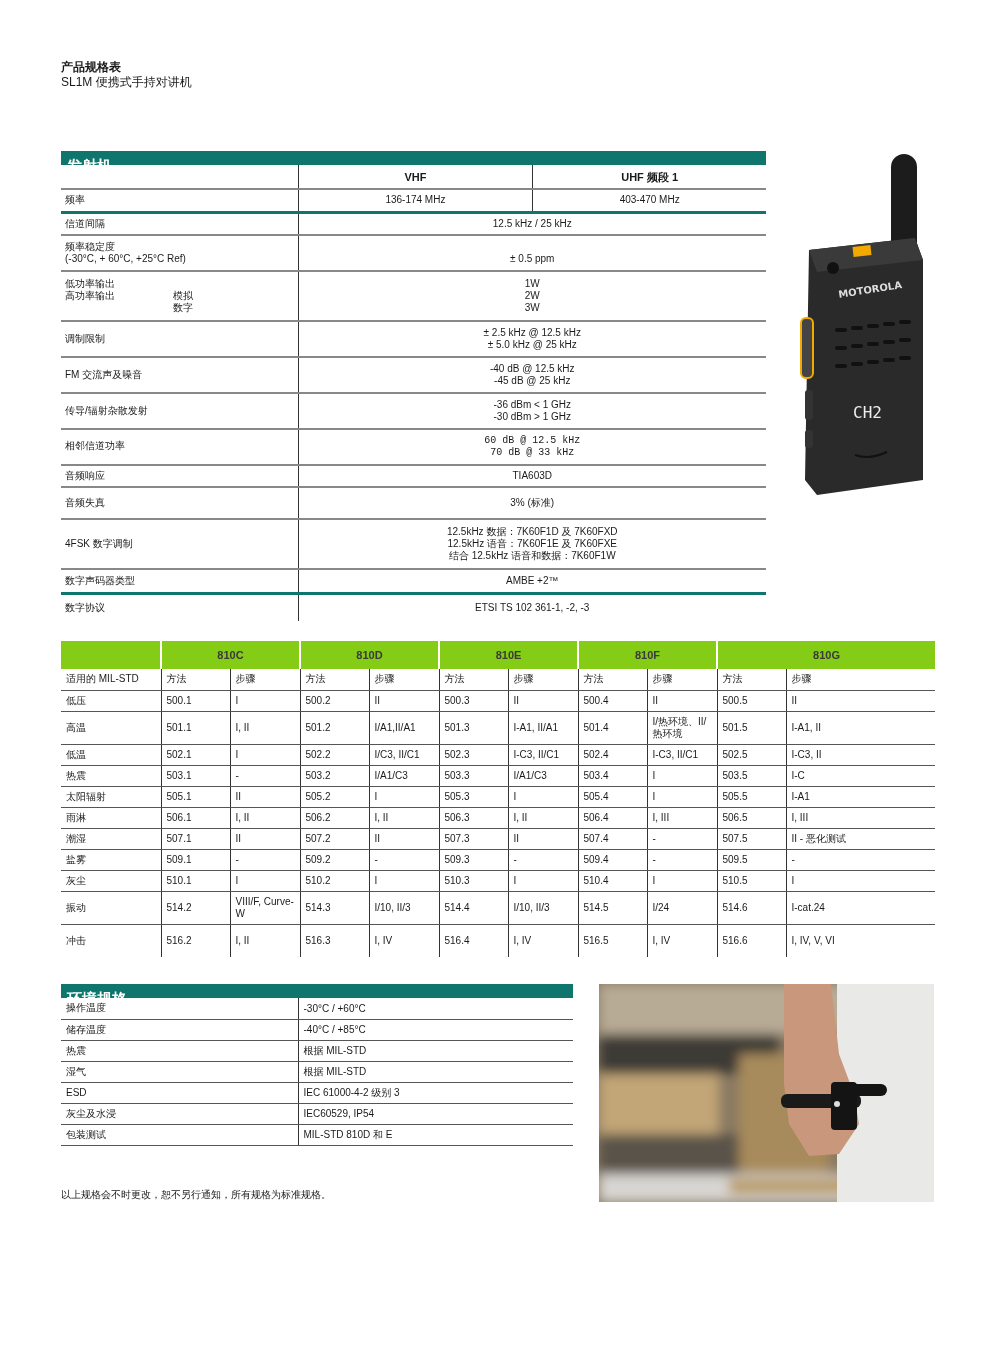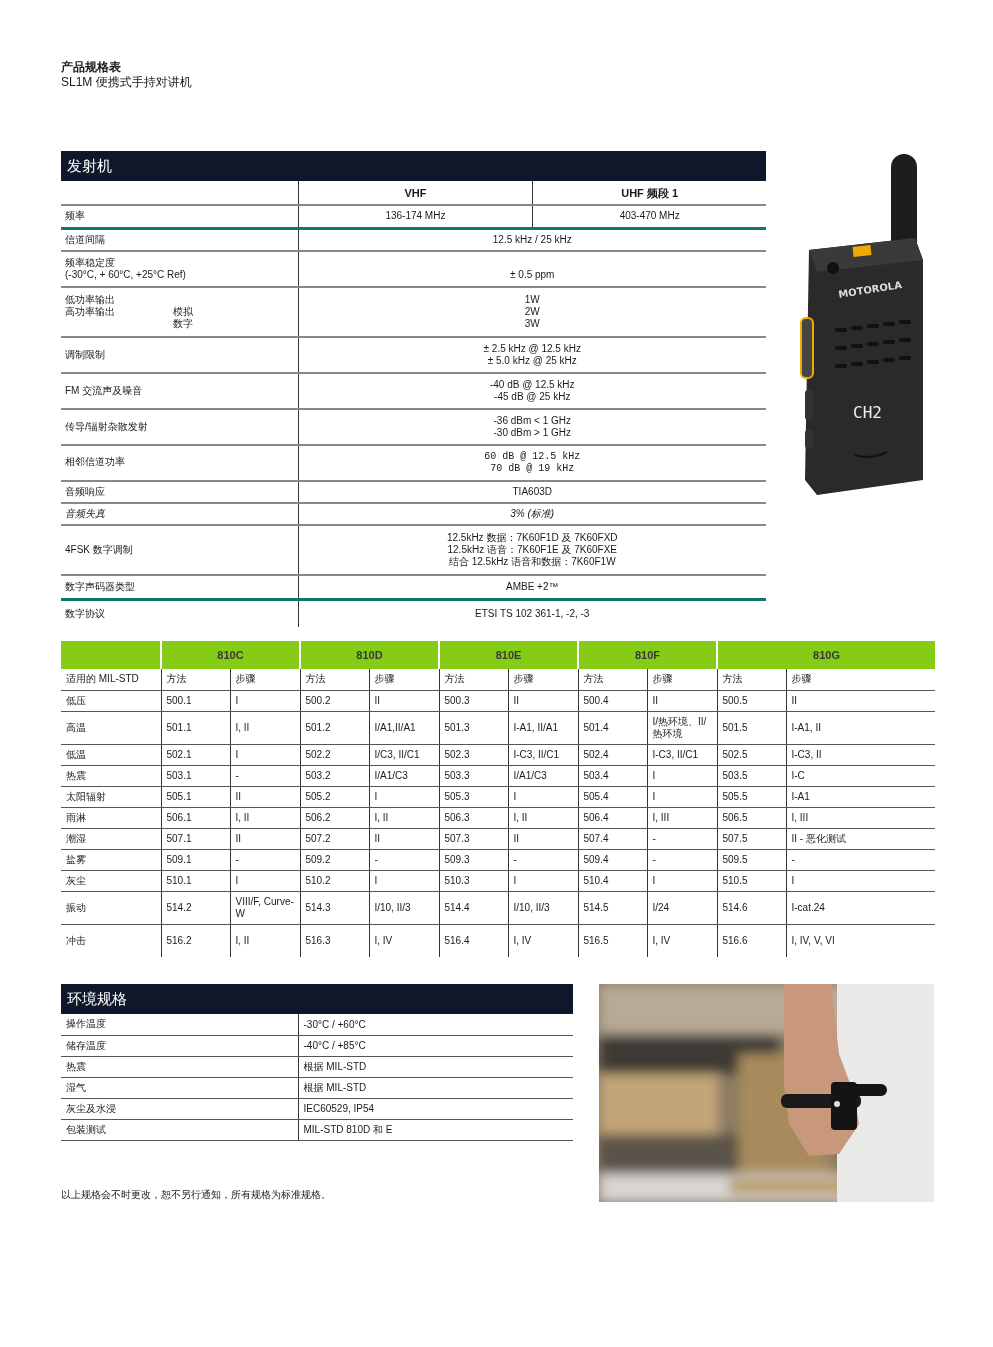--- a/index.html
+++ b/index.html
@@ -6,22 +6,22 @@
   body {
     width: 993px; height: 1347px; background: #ffffff; position: relative;
     font-family: "Liberation Sans", "DejaVu Sans", sans-serif; color: #1a1a1a;
     overflow: hidden;
   }
   .doc-header { position: absolute; left: 61px; top: 60px; }
   .doc-header .t1 { font-size: 12px; font-weight: bold; line-height: 15px; }
   .doc-header .t2 { font-size: 12px; line-height: 15px; }
 
   .section-bar {
-    background: #0f172a; color: #fff; font-weight: normal; font-size: 15px;
-    height: 30px; line-height: 30px; padding-left: 6px;
+    background: #0f766e; color: #fff; font-weight: bold; font-size: 15px;
+    height: 14px; line-height: 30px; padding-left: 6px;
   }
 
   
   #tx { position: absolute; left: 61px; top: 151px; width: 705px; }
   #tx table { width: 100%; border-collapse: collapse; font-size: 10px; }
   #tx td { vertical-align: middle; padding: 2px 4px; line-height: 12px; }
   #tx td.lbl { width: 237px; text-align: left; }
   #tx td.val { text-align: center; border-left: 1px solid #333; }
   #tx tr { border-bottom: 2px solid #888; }
   #tx tr.thin { border-bottom: 3px solid #0f766e; }
@@ -123,28 +123,28 @@
       <td class="lbl">传导/辐射杂散发射</td>
       <td class="val" colspan="2">
         <div>-36 dBm &lt; 1 GHz</div>
         <div>-30 dBm &gt; 1 GHz</div>
       </td>
     </tr>
     <tr style="height:36px;font-family:Liberation Mono, monospace;">
       <td class="lbl">相邻信道功率</td>
       <td class="val" colspan="2">
         <div>60 dB @ 12.5 kHz</div>
-        <div>70 dB @ 19 kHz</div>
+        <div>70 dB @ 33 kHz</div>
       </td>
     </tr>
     <tr style="height:22px;">
       <td class="lbl">音频响应</td>
       <td class="val" colspan="2">TIA603D</td>
     </tr>
-    <tr style="height:22px;font-style:italic;">
+    <tr style="height:32px;">
       <td class="lbl">音频失真</td>
       <td class="val" colspan="2">3% (标准)</td>
     </tr>
     <tr style="height:50px;">
       <td class="lbl">4FSK 数字调制</td>
       <td class="val" colspan="2">
         <div>12.5kHz 数据：7K60F1D 及 7K60FXD</div>
         <div>12.5kHz 语音：7K60F1E 及 7K60FXE</div>
         <div>结合 12.5kHz 语音和数据：7K60F1W</div>
       </td>
@@ -394,20 +394,24 @@
         </tr>
         <tr>
           <td class="lbl">热震</td>
           <td class="val">根据 MIL-STD</td>
         </tr>
         <tr>
           <td class="lbl">湿气</td>
           <td class="val">根据 MIL-STD</td>
         </tr>
         <tr>
+          <td class="lbl">ESD</td>
+          <td class="val">IEC 61000-4-2 级别 3</td>
+        </tr>
+        <tr>
           <td class="lbl">灰尘及水浸</td>
           <td class="val">IEC60529, IP54</td>
         </tr>
         <tr>
           <td class="lbl">包装测试</td>
           <td class="val">MIL-STD 810D 和 E</td>
         </tr>
       </tbody>
   </table>
 </div>

